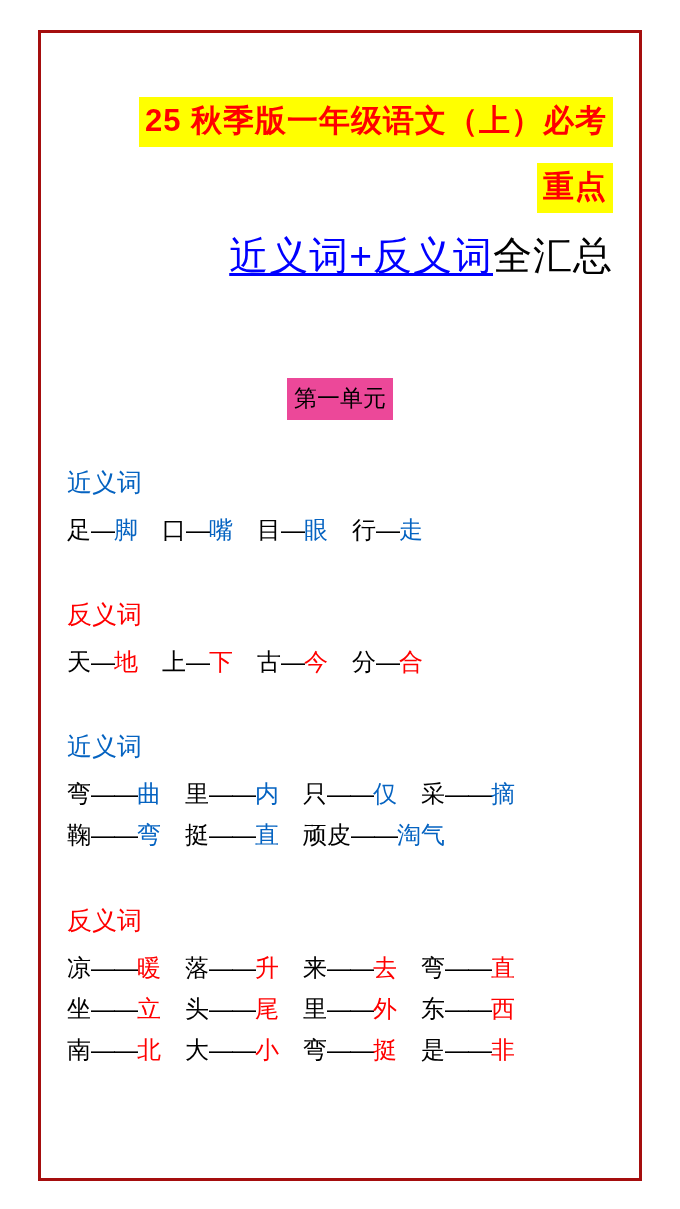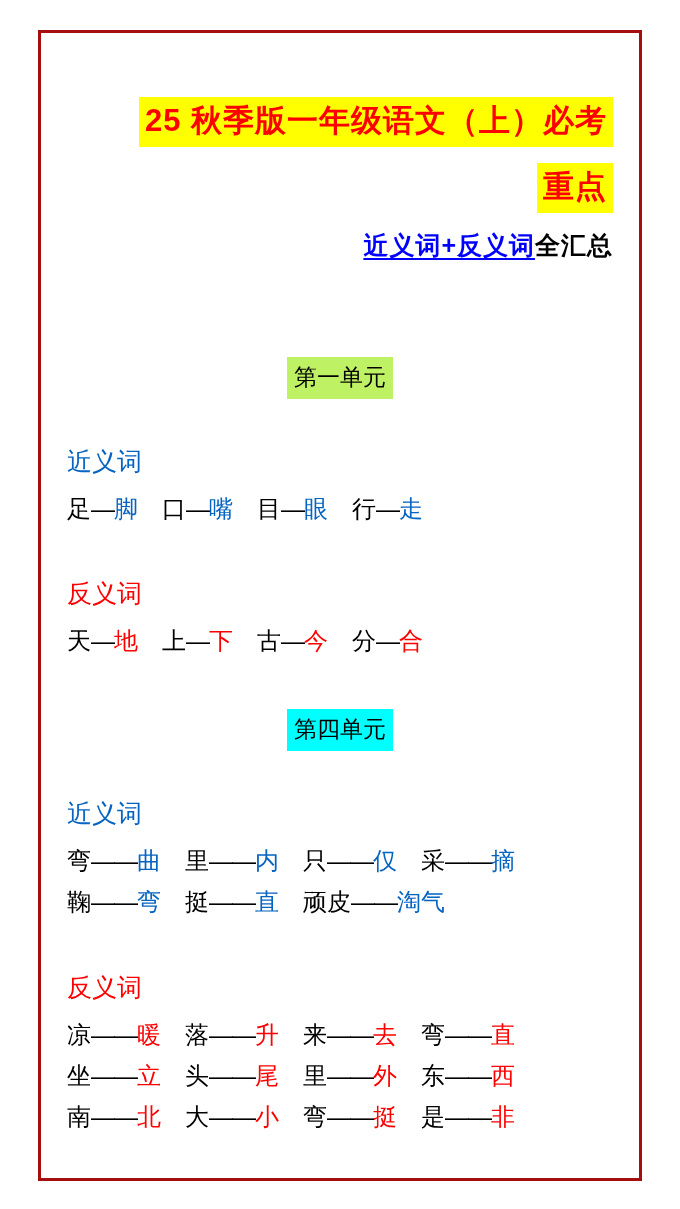--- a/index.html
+++ b/index.html
@@ -35,22 +35,22 @@
     display: inline-block;
     background: #ffff00;
     color: #ff0000;
     font-size: 31px;
     font-weight: 700;
     padding: 5px 6px 6px 6px;
     letter-spacing: 1px;
   }
   .subtitle {
     margin: 0 0 95px 0;
-    font-size: 25px;
-    font-weight: 700;
+    font-size: 39px;
+    font-weight: 400;
     color: #000000;
     letter-spacing: 1px;
   }
   .subtitle .link-part {
     color: #0000ff;
     text-decoration: underline;
     text-underline-offset: 4px;
   }
   .unit { text-align: left; }
   .unit-title-row {
@@ -98,21 +98,21 @@
         <span class="title-mark">重点</span>
       </div>
       <div class="subtitle">
         <span class="link-part">近义词+反义词</span><span>全汇总</span>
       </div>
     </div>
 
     <div>
   <section class="unit">
     <div class="unit-title-row">
-      <span class="unit-title" style="background: #bef264; font-family: Liberation Mono, monospace;">第一单元</span>
+      <span class="unit-title" style="background: #ec4899; font-family: Liberation Mono, monospace;">第一单元</span>
     </div>
     <div>
   <div class="group">
     <div>
       <span class="group-label" style="color: rgb(5, 99, 193);">近义词</span>
     </div>
     <div>
                 <div class="pair-line"><span class="pair"><span class="q">足</span><span class="dash">—</span><span class="a" style="color: rgb(5, 99, 193);">脚</span></span><span class="pair"><span class="q">口</span><span class="dash">—</span><span class="a" style="color: rgb(5, 99, 193);">嘴</span></span><span class="pair"><span class="q">目</span><span class="dash">—</span><span class="a" style="color: rgb(5, 99, 193);">眼</span></span><span class="pair"><span class="q">行</span><span class="dash">—</span><span class="a" style="color: rgb(5, 99, 193);">走</span></span></div>
               </div>
   </div>
@@ -122,23 +122,20 @@
       <span class="group-label" style="color: rgb(255, 0, 0);">反义词</span>
     </div>
     <div>
                 <div class="pair-line"><span class="pair"><span class="q">天</span><span class="dash">—</span><span class="a" style="color: rgb(255, 0, 0);">地</span></span><span class="pair"><span class="q">上</span><span class="dash">—</span><span class="a" style="color: rgb(255, 0, 0);">下</span></span><span class="pair"><span class="q">古</span><span class="dash">—</span><span class="a" style="color: rgb(255, 0, 0);">今</span></span><span class="pair"><span class="q">分</span><span class="dash">—</span><span class="a" style="color: rgb(255, 0, 0);">合</span></span></div>
               </div>
   </div>
 </div>
   </section>
 
   <section class="unit">
-    <div class="unit-title-row">
-      <span class="unit-title" style="background: rgb(0, 255, 255);">第四单元</span>
-    </div>
     <div>
   <div class="group">
     <div>
       <span class="group-label" style="color: rgb(5, 99, 193);">近义词</span>
     </div>
     <div>
                 <div class="pair-line"><span class="pair"><span class="q">弯</span><span class="dash">——</span><span class="a" style="color: rgb(5, 99, 193);">曲</span></span><span class="pair"><span class="q">里</span><span class="dash">——</span><span class="a" style="color: rgb(5, 99, 193);">内</span></span><span class="pair"><span class="q">只</span><span class="dash">——</span><span class="a" style="color: rgb(5, 99, 193);">仅</span></span><span class="pair"><span class="q">采</span><span class="dash">——</span><span class="a" style="color: rgb(5, 99, 193);">摘</span></span></div>
                 <div class="pair-line"><span class="pair"><span class="q">鞠</span><span class="dash">——</span><span class="a" style="color: rgb(5, 99, 193);">弯</span></span><span class="pair"><span class="q">挺</span><span class="dash">——</span><span class="a" style="color: rgb(5, 99, 193);">直</span></span><span class="pair"><span class="q">顽皮</span><span class="dash">——</span><span class="a" style="color: rgb(5, 99, 193);">淘气</span></span></div>
               </div>
   </div>

